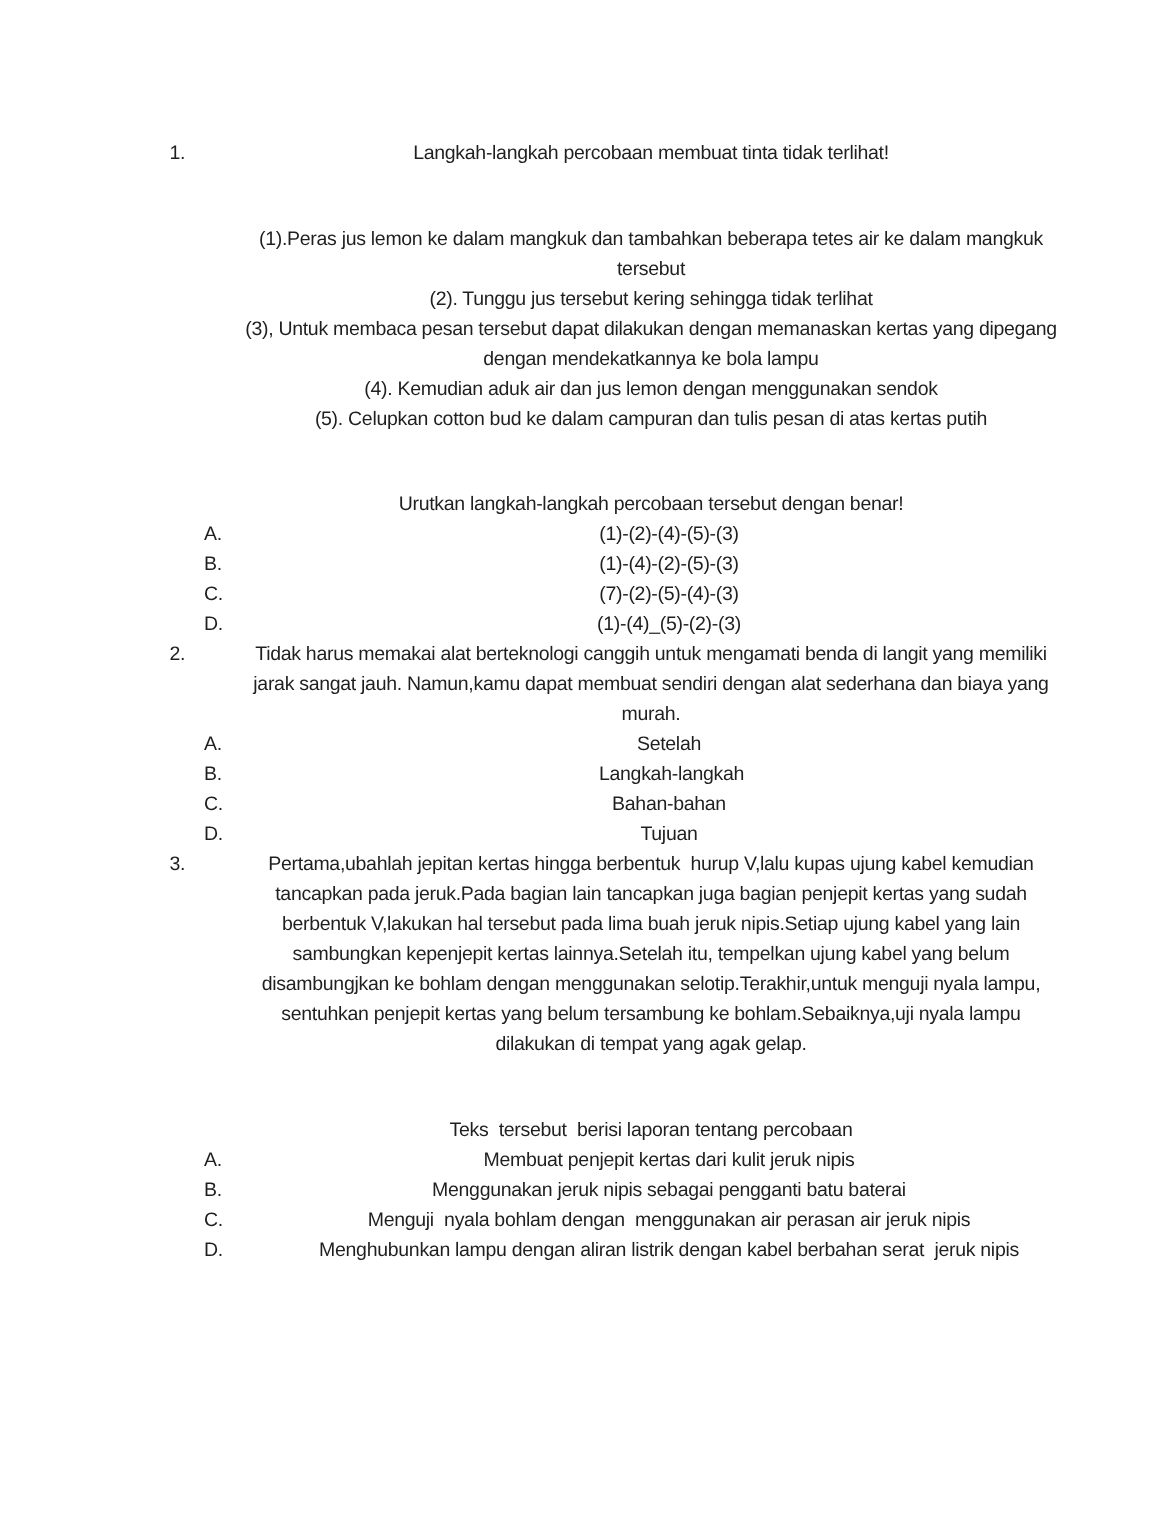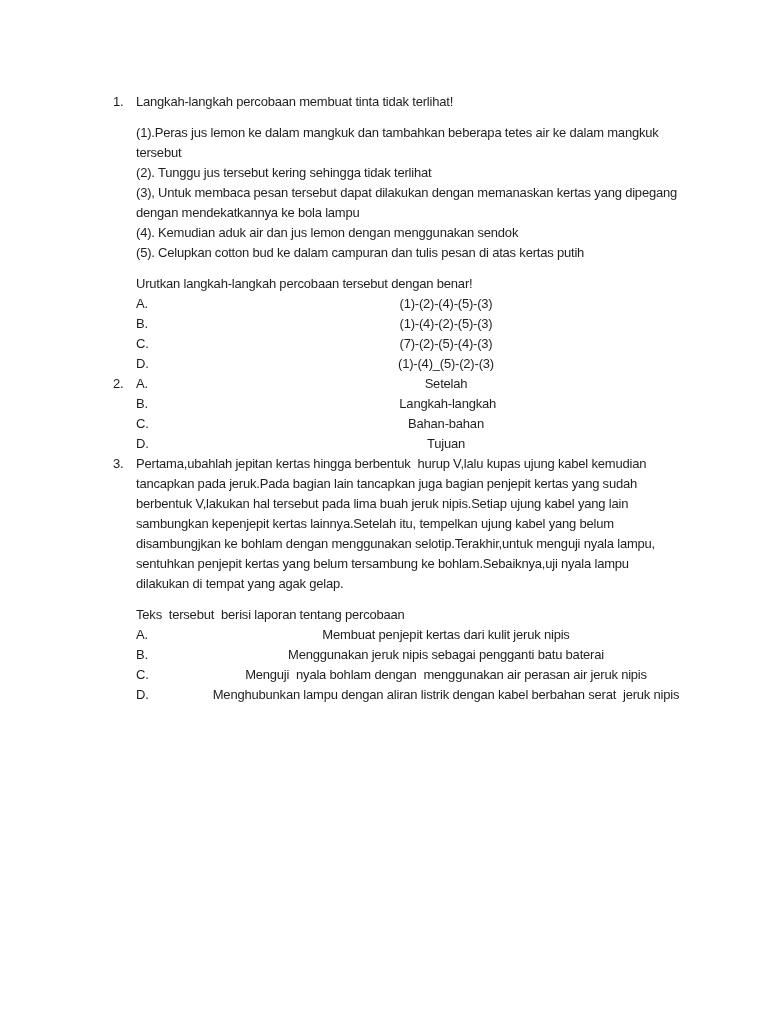--- a/index.html
+++ b/index.html
@@ -27,23 +27,24 @@
   .q {
     display: grid;
     grid-template-columns: 23px 1fr;
     align-items: start;
   }
   .q-num {
     white-space: pre;
   }
   .pre {
     white-space: pre;
+    text-align: center;
   }
   .gap-top {
-    margin-top: 11px;
+    margin-top: 37px;
   }
   .option {
     display: grid;
     grid-template-columns: 24px 1fr;
   }
   .opt-letter {
     white-space: pre;
   }
   .opt-text {
     white-space: pre;
@@ -84,20 +85,23 @@
           <span class="opt-letter">D.</span>
           <span class="opt-text">(1)-(4)_(5)-(2)-(3)</span>
         </div>
       </div>
     </div>
   </div>
 
   <div class="q">
     <div class="q-num">2.</div>
     <div class="q-body">
+      <div class="pre">Tidak harus memakai alat berteknologi canggih untuk mengamati benda di langit yang memiliki
+jarak sangat jauh. Namun,kamu dapat membuat sendiri dengan alat sederhana dan biaya yang
+murah.</div>
       <div>
         <div class="option">
           <span class="opt-letter">A.</span>
           <span class="opt-text">Setelah</span>
         </div>
         <div class="option">
           <span class="opt-letter">B.</span>
           <span class="opt-text"> Langkah-langkah</span>
         </div>
         <div class="option">

